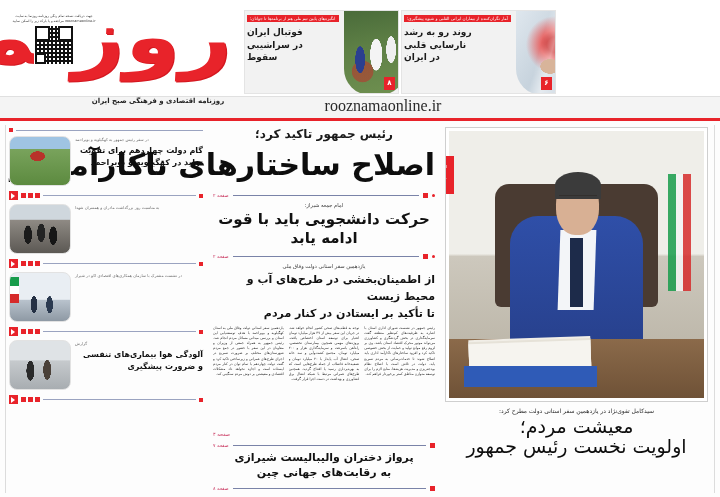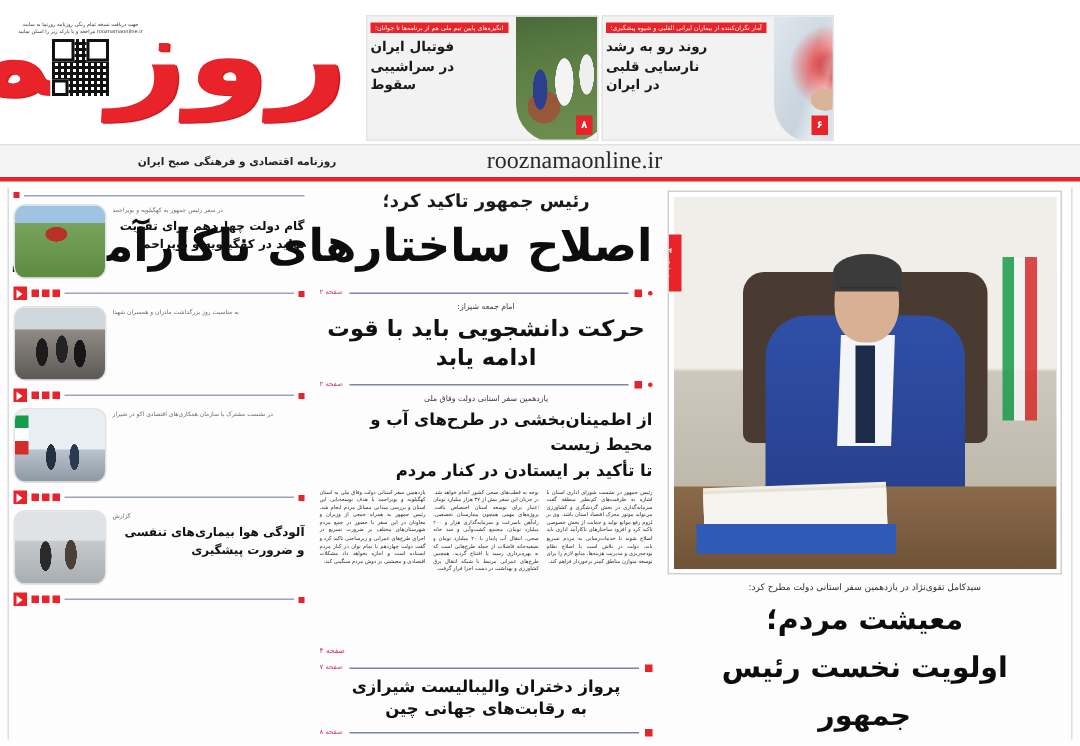--- a/index.html
+++ b/index.html
@@ -161,21 +161,21 @@
     font-weight: bold;
   }
 
   
   .infobar {
     position: absolute; top: 96px; left: 0;
     width: 720px; height: 22px;
     background: #f4f4f4;
     border-top: 1px solid #e0e0e0;
     display: flex; flex-direction: row-reverse;
-    align-items: center;
+    align-items: flex-start;
     padding: 0 8px;
   }
   .slogan {
     flex: 0 0 300px;
     font-size: 7px; color: #222;
     direction: rtl; text-align: center;
     font-weight: bold;
   }
   .dateline {
     flex: 1 1 auto;
@@ -457,22 +457,22 @@
     z-index: 4;
   }
 
   .left-kicker {
     direction: rtl; text-align: center;
     font-size: 6px; color: #2b2b2b;
     padding: 5px 4px 2px 4px;
   }
   .left-headline {
     direction: rtl; text-align: center;
-    font-size: 19px; line-height: 32px;
-    font-weight: bold; color: #0d0d0d;
+    font-size: 19px; line-height: 20px;
+    font-weight: normal; color: #0d0d0d;
     padding: 0 4px;
   }
 </style>
 </head>
 <body>
 
 <div class="page">
 
   <div class="topstrip">
 

